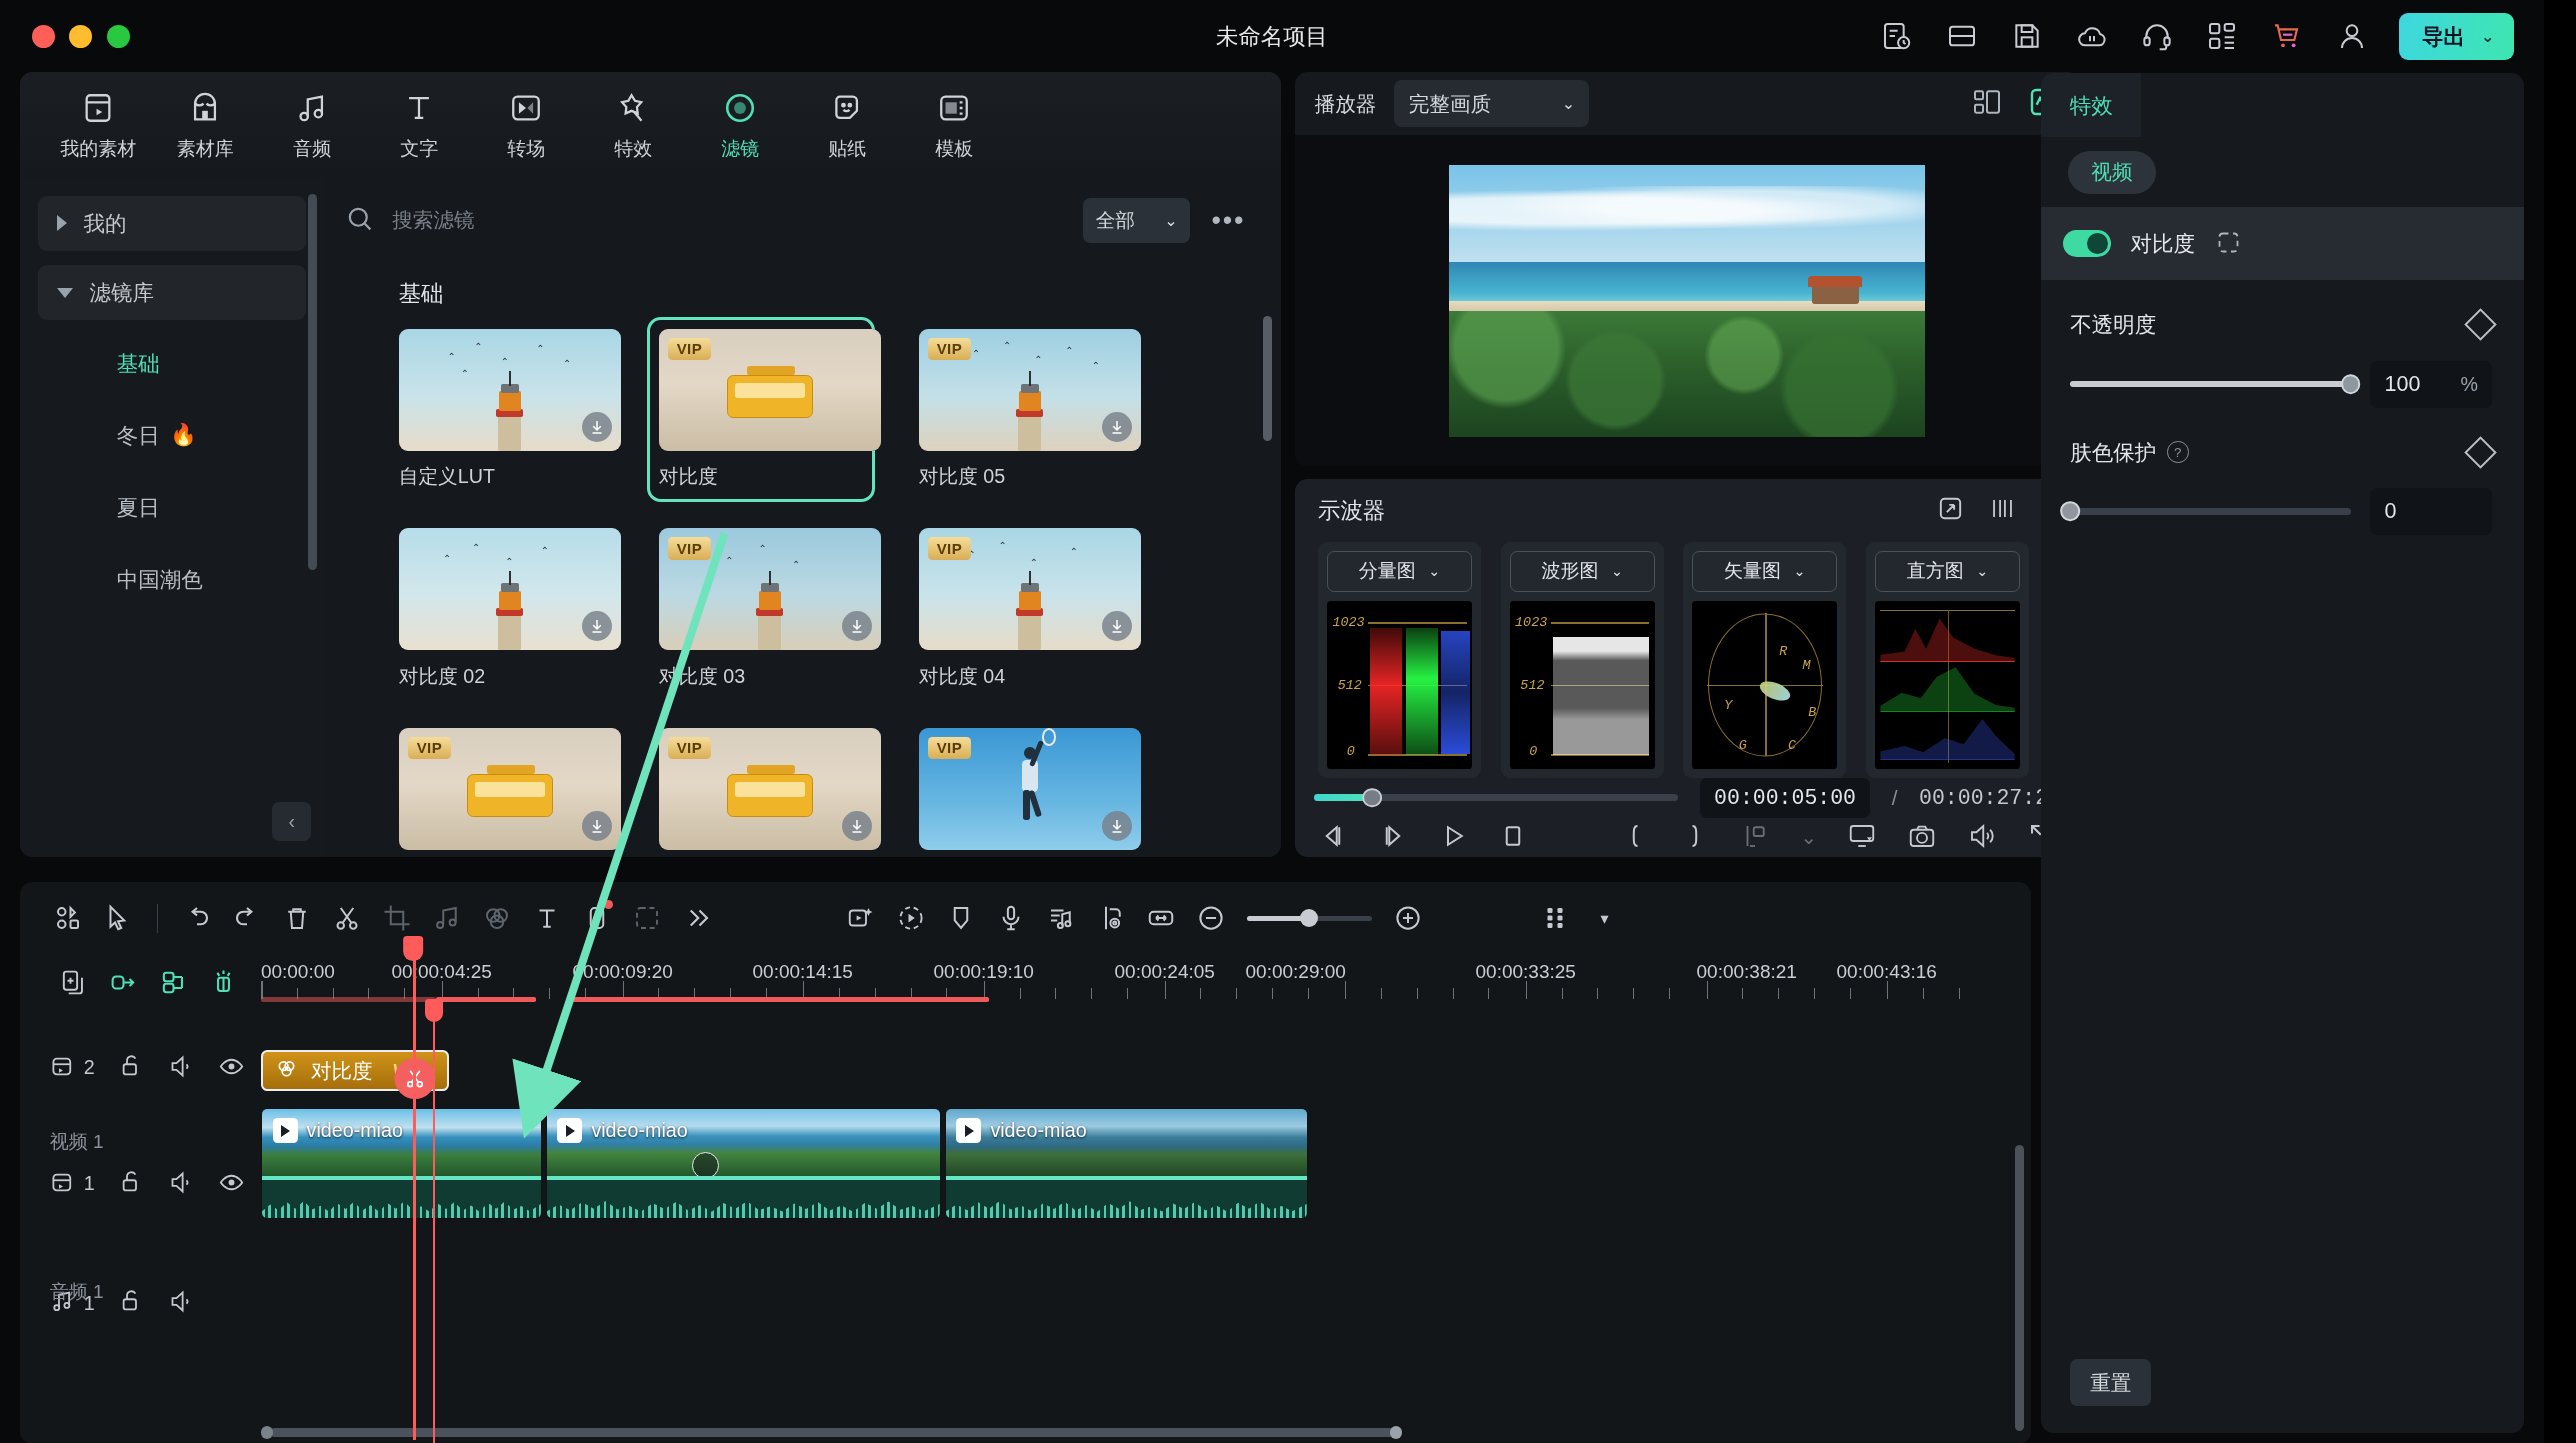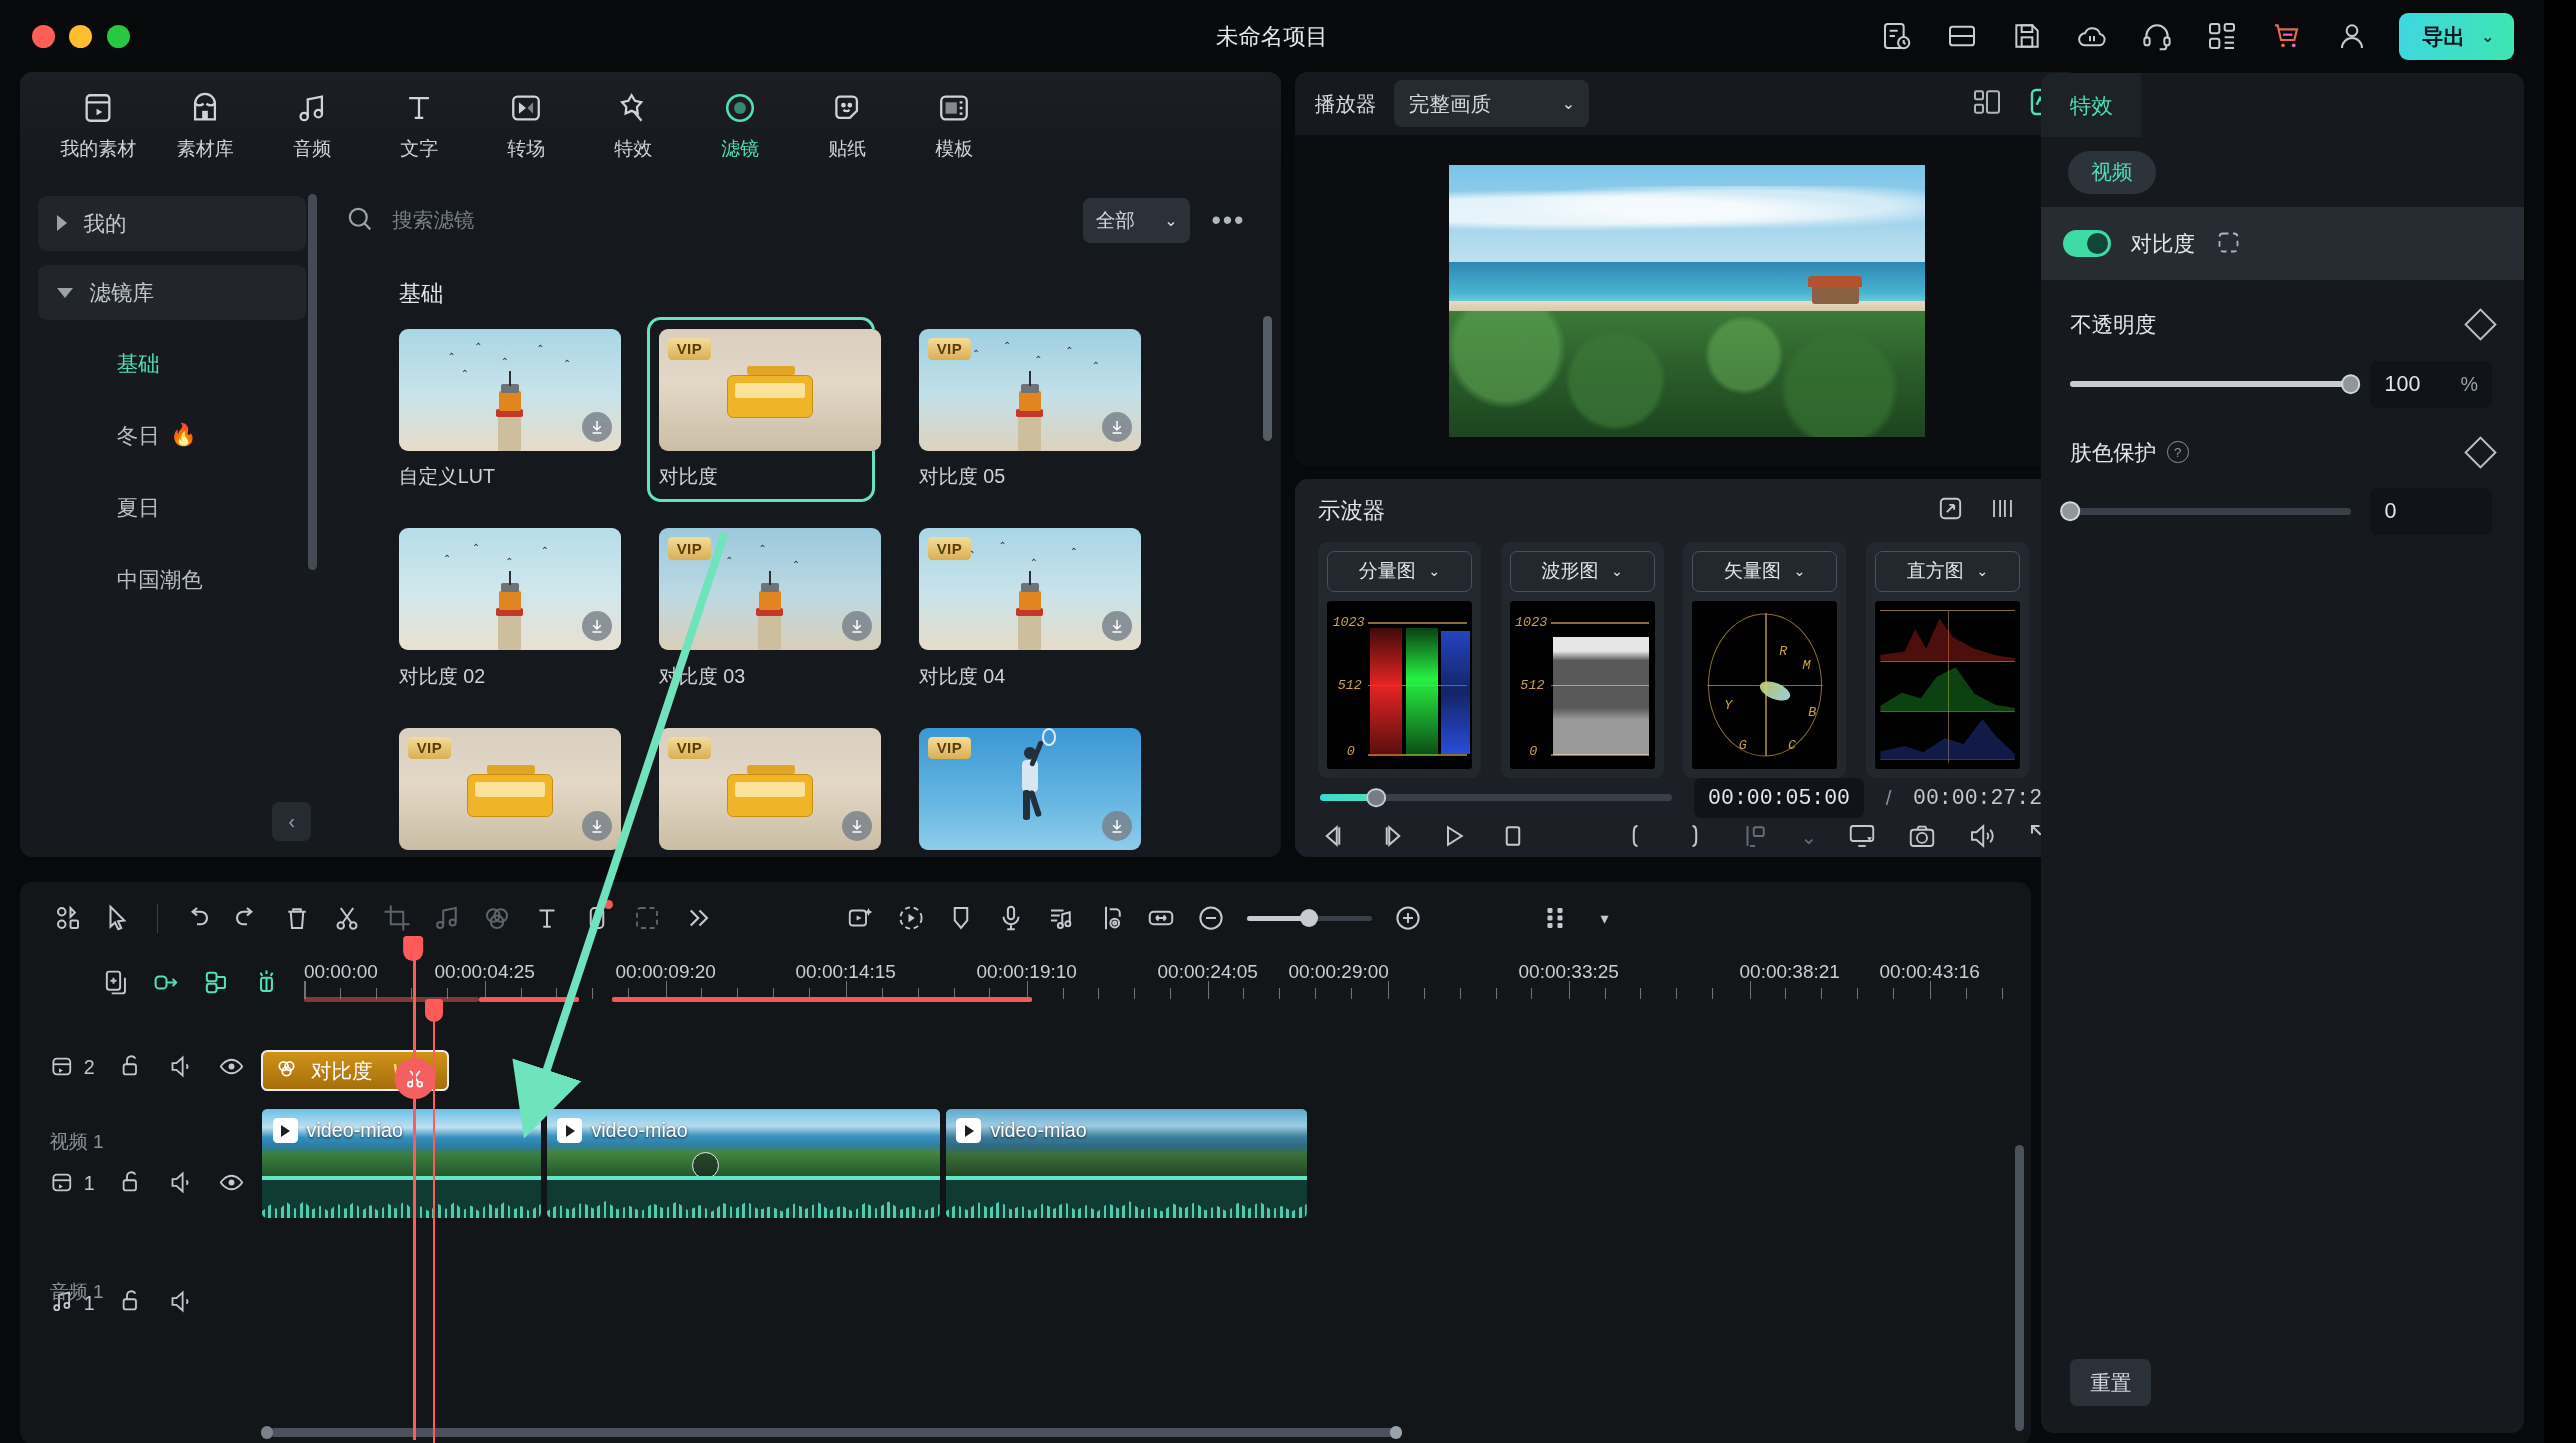--- a/index.html
+++ b/index.html
@@ -239,21 +239,21 @@
     width: 163px; background: #23282f; border-radius: 9px; padding: 9px;
   }
   .scope-sel {
     height: 41px; border-radius: 7.2px; border: 0.9px solid #4b525b;
     display: flex; align-items: center; justify-content: center; gap: 12.5px;
     color: #e0e4e8; font-size: 19px; margin-bottom: 9px;
   }
   .scope-canvas { height: 168px; background: #000; border-radius: 3.6px; position: relative; overflow:hidden;font-style:italic;}
   .sc-ax { position:absolute; color:#c9a34b; font-size: 13.4px; font-family:"Liberation Mono", monospace;}
   .sc-line { position:absolute; background:#8a7030; height:1.8px;}
-  .seekrow { display: flex; align-items: center; padding: 0 25px; gap: 21.5px; height: 66px; }
+  .seekrow { display: flex; align-items: center; padding: 0 19px; gap: 21.5px; height: 66px; }
   .seekbar { flex: 1; height: 7.2px; border-radius: 3.6px; background: #3a4049; position: relative; }
   .seekbar .fill { position:absolute; left:0; top:0; bottom:0; width: 16%; background: linear-gradient(90deg,#3ed7d0,#4fe0b5); border-radius:3.6px;}
   .seekbar .knob { position:absolute; left: 16%; top: 50%; transform: translate(-50%,-50%); width: 19.7px; height: 19.7px; border-radius:50%; background:#767d86; border: 2.7px solid #c7ccd2;}
   .tc-cur { background:#101317; border-radius: 7.2px; padding: 8px 14.3px; color:#e4e8ec; font-size: 21.5px; font-family: "Liberation Mono", monospace;}
   .tc-sep { color:#8a9199; font-size: 20.6px;}
   .tc-tot { color:#c4c9cf; font-size: 21.5px; font-family: "Liberation Mono", monospace;}
   .ctlrow { display:flex; align-items:center; padding: 0 23px 0 23px; height: 66px; gap: 30px; color:#c4c9cf;}
   .ctlrow svg { width: 30px; height: 30px; }
   .ctlrow .sp { flex: 1; }
   .ctlrow .dim { color: #676e76; }
@@ -318,21 +318,21 @@
   .tlb { width: 50px; height: 43px; display:flex; align-items:center; justify-content:center; color:#c4c9cf; position:relative;}
   .tlb svg { width: 30px; height: 30px; }
   .tlb.dim { color: #5d646c; }
   .tlb .reddot { position:absolute; right: 9px; top: 3.6px; width:9px; height:9px; border-radius:50%; background:#f05a5a;}
   .tl-div { width: 0.9px; height: 29px; background: #3a4049; margin: 0 14.3px; }
   .tl-gap { width: 114px; }
   .zoomtrack { width: 125px; height: 5.4px; border-radius:2.7px; background:#3a4049; position:relative; margin: 0 10.7px;}
   .zoomtrack .f { position:absolute; left:0; top:0; bottom:0; width: 50%; background:#c8ccd2; border-radius:2.7px;}
   .zoomtrack .k { position:absolute; left:50%; top:50%; transform:translate(-50%,-50%); width:18px; height:18px; border-radius:50%; background:#c8ccd2;}
 
-  .tl-ruler-row { height: 57px; flex: 0 0 57px; display:flex; align-items:stretch; position: relative; padding-left: 43px;}
+  .tl-ruler-row { height: 57px; flex: 0 0 57px; display:flex; align-items:stretch; position: relative;}
   .tl-left-icons { width: 234px; flex: 0 0 234px; display:flex; align-items:center; gap: 7.2px; padding-left: 32px;}
   .tl-left-icons .i { width: 43px; height:38px; display:flex; align-items:center; justify-content:center; color:#4fe0b5;}
   .tl-left-icons .i.w { color: #c4c9cf; }
   .tl-left-icons svg { width: 29px; height: 29px; }
   .ruler { flex: 1; position: relative; overflow: hidden; }
   .ruler .tick-lbl { position:absolute; top: 7.2px; color:#c9ced4; font-size: 19px; font-family:"Liberation Sans", sans-serif; transform: translateX(-50%);}
   .ruler .tick { position:absolute; bottom: 12.5px; width: 1.8px; background: #6d747c;}
   .ruler .redbar { position:absolute; bottom: 9.8px; height: 4.5px; background:#f05a5a; border-radius:1.8px;}
 
   .tracks { flex: 1; display: flex; position: relative; min-height: 0;}

